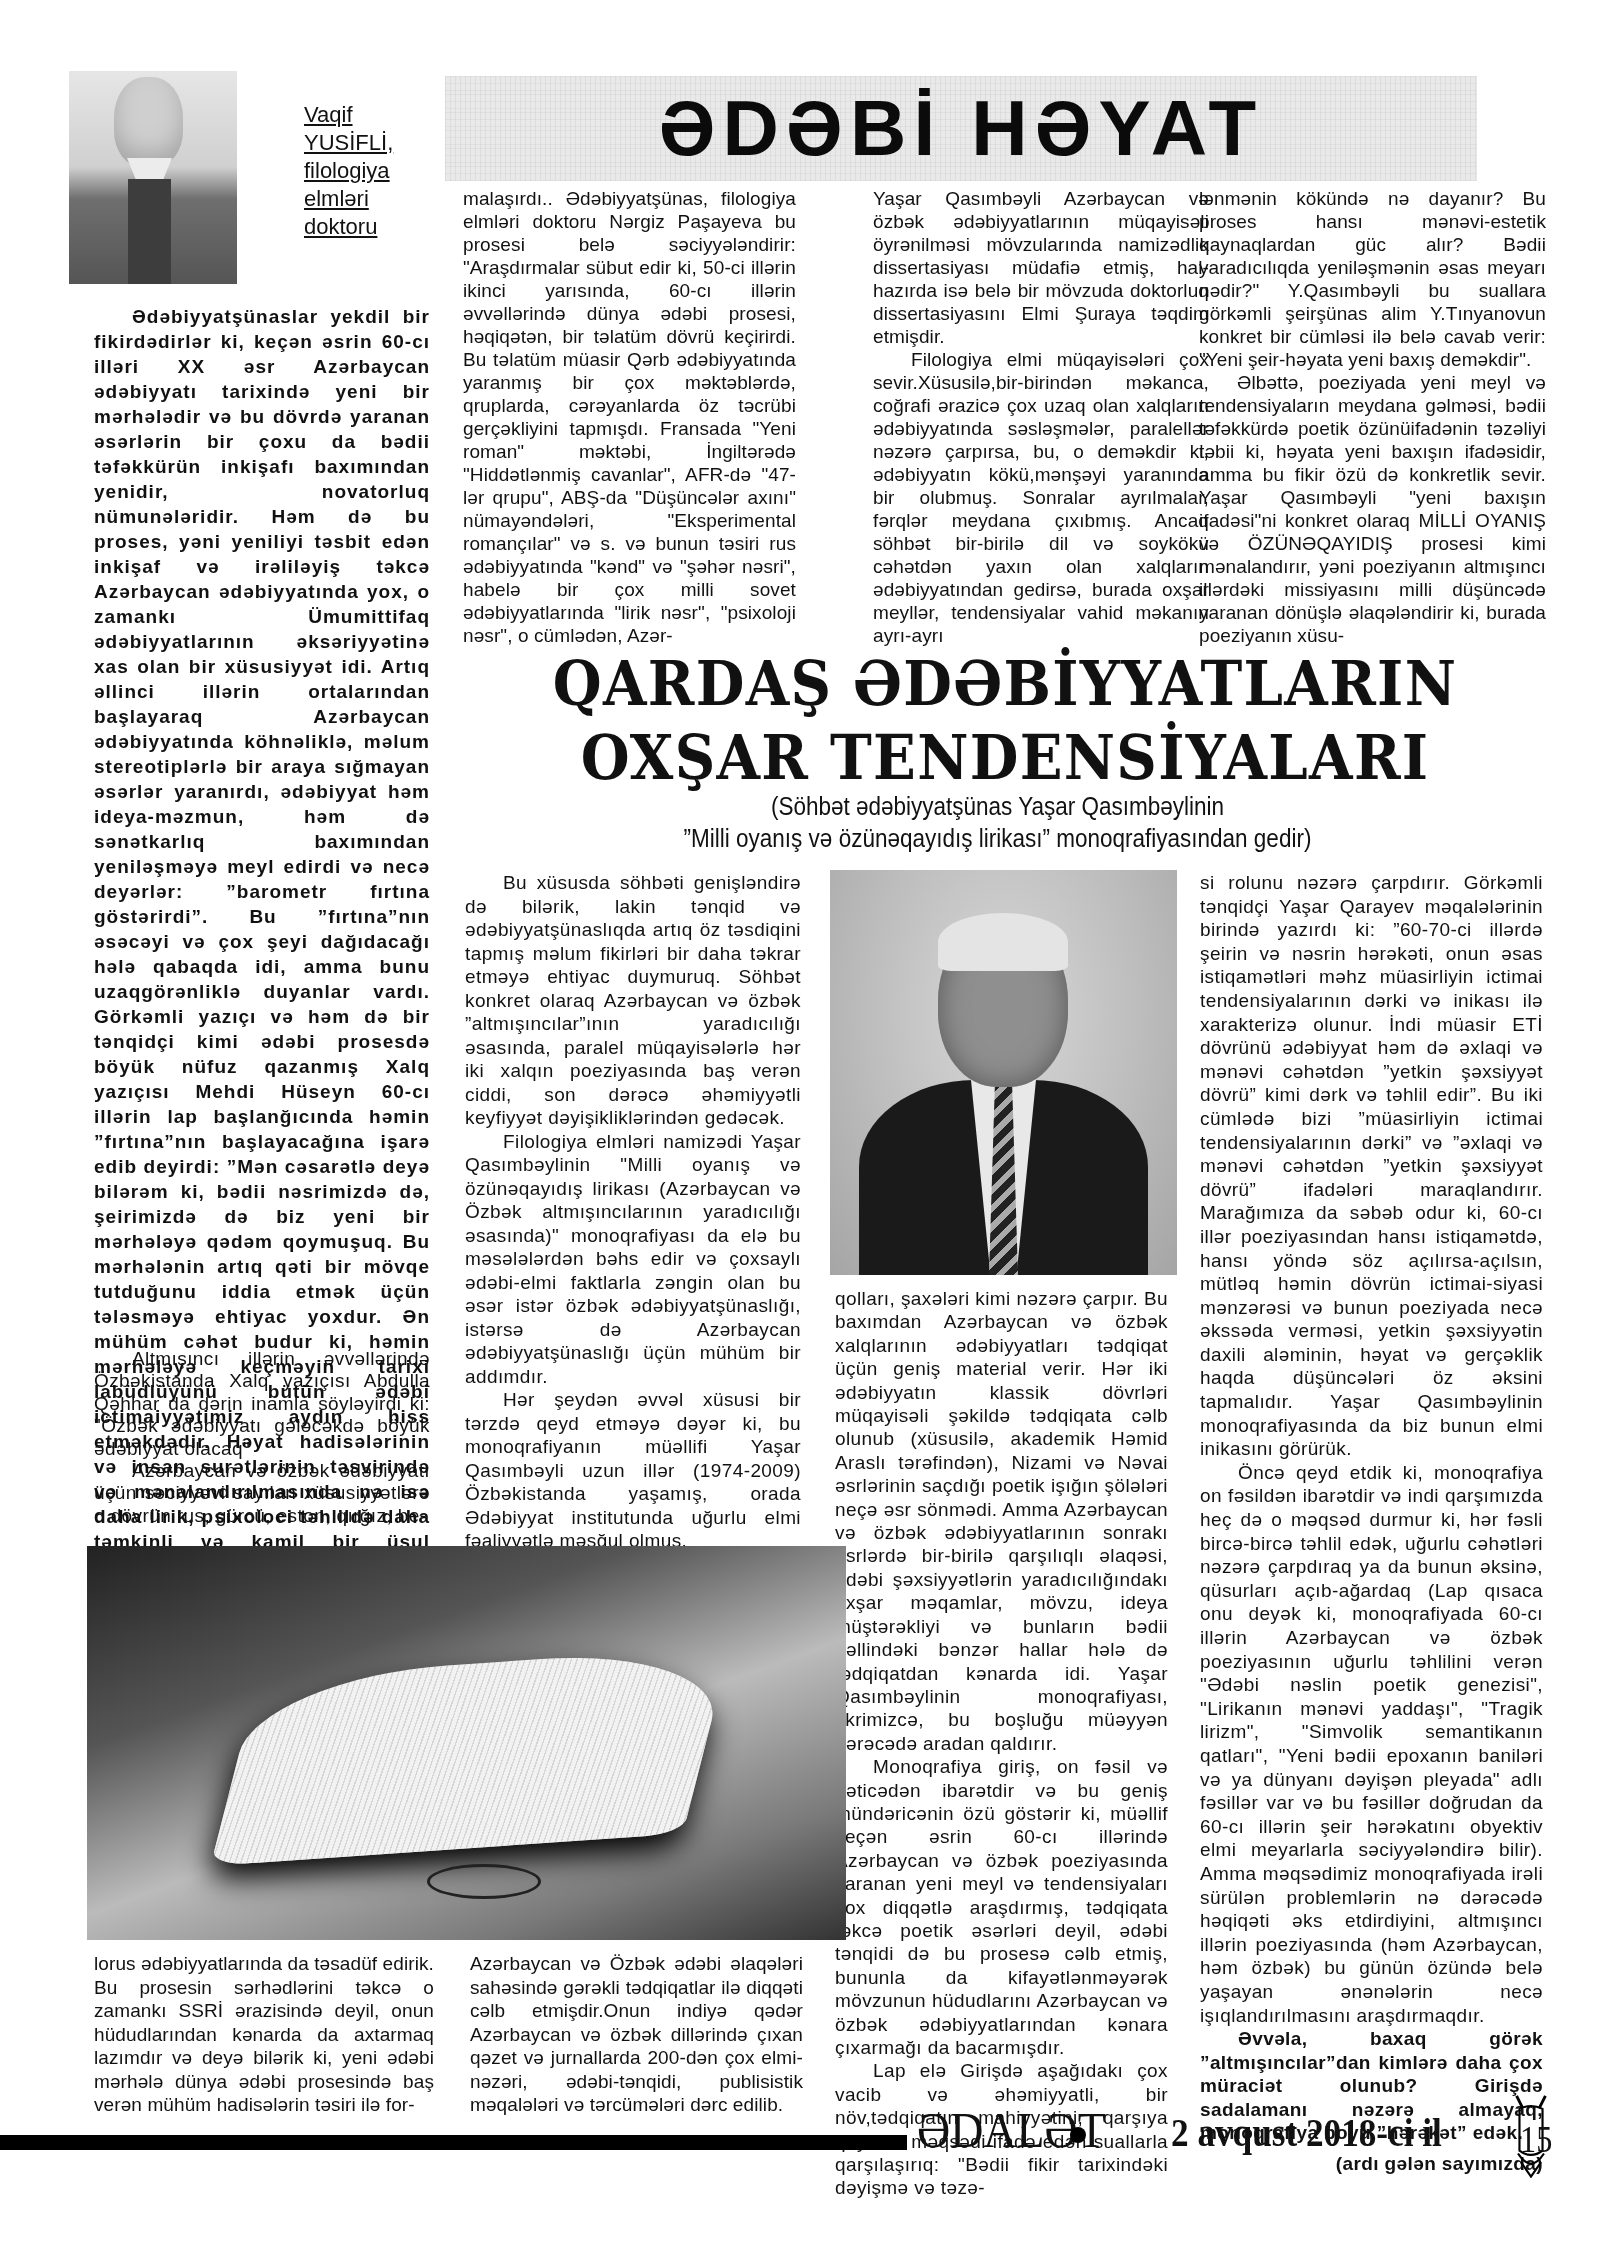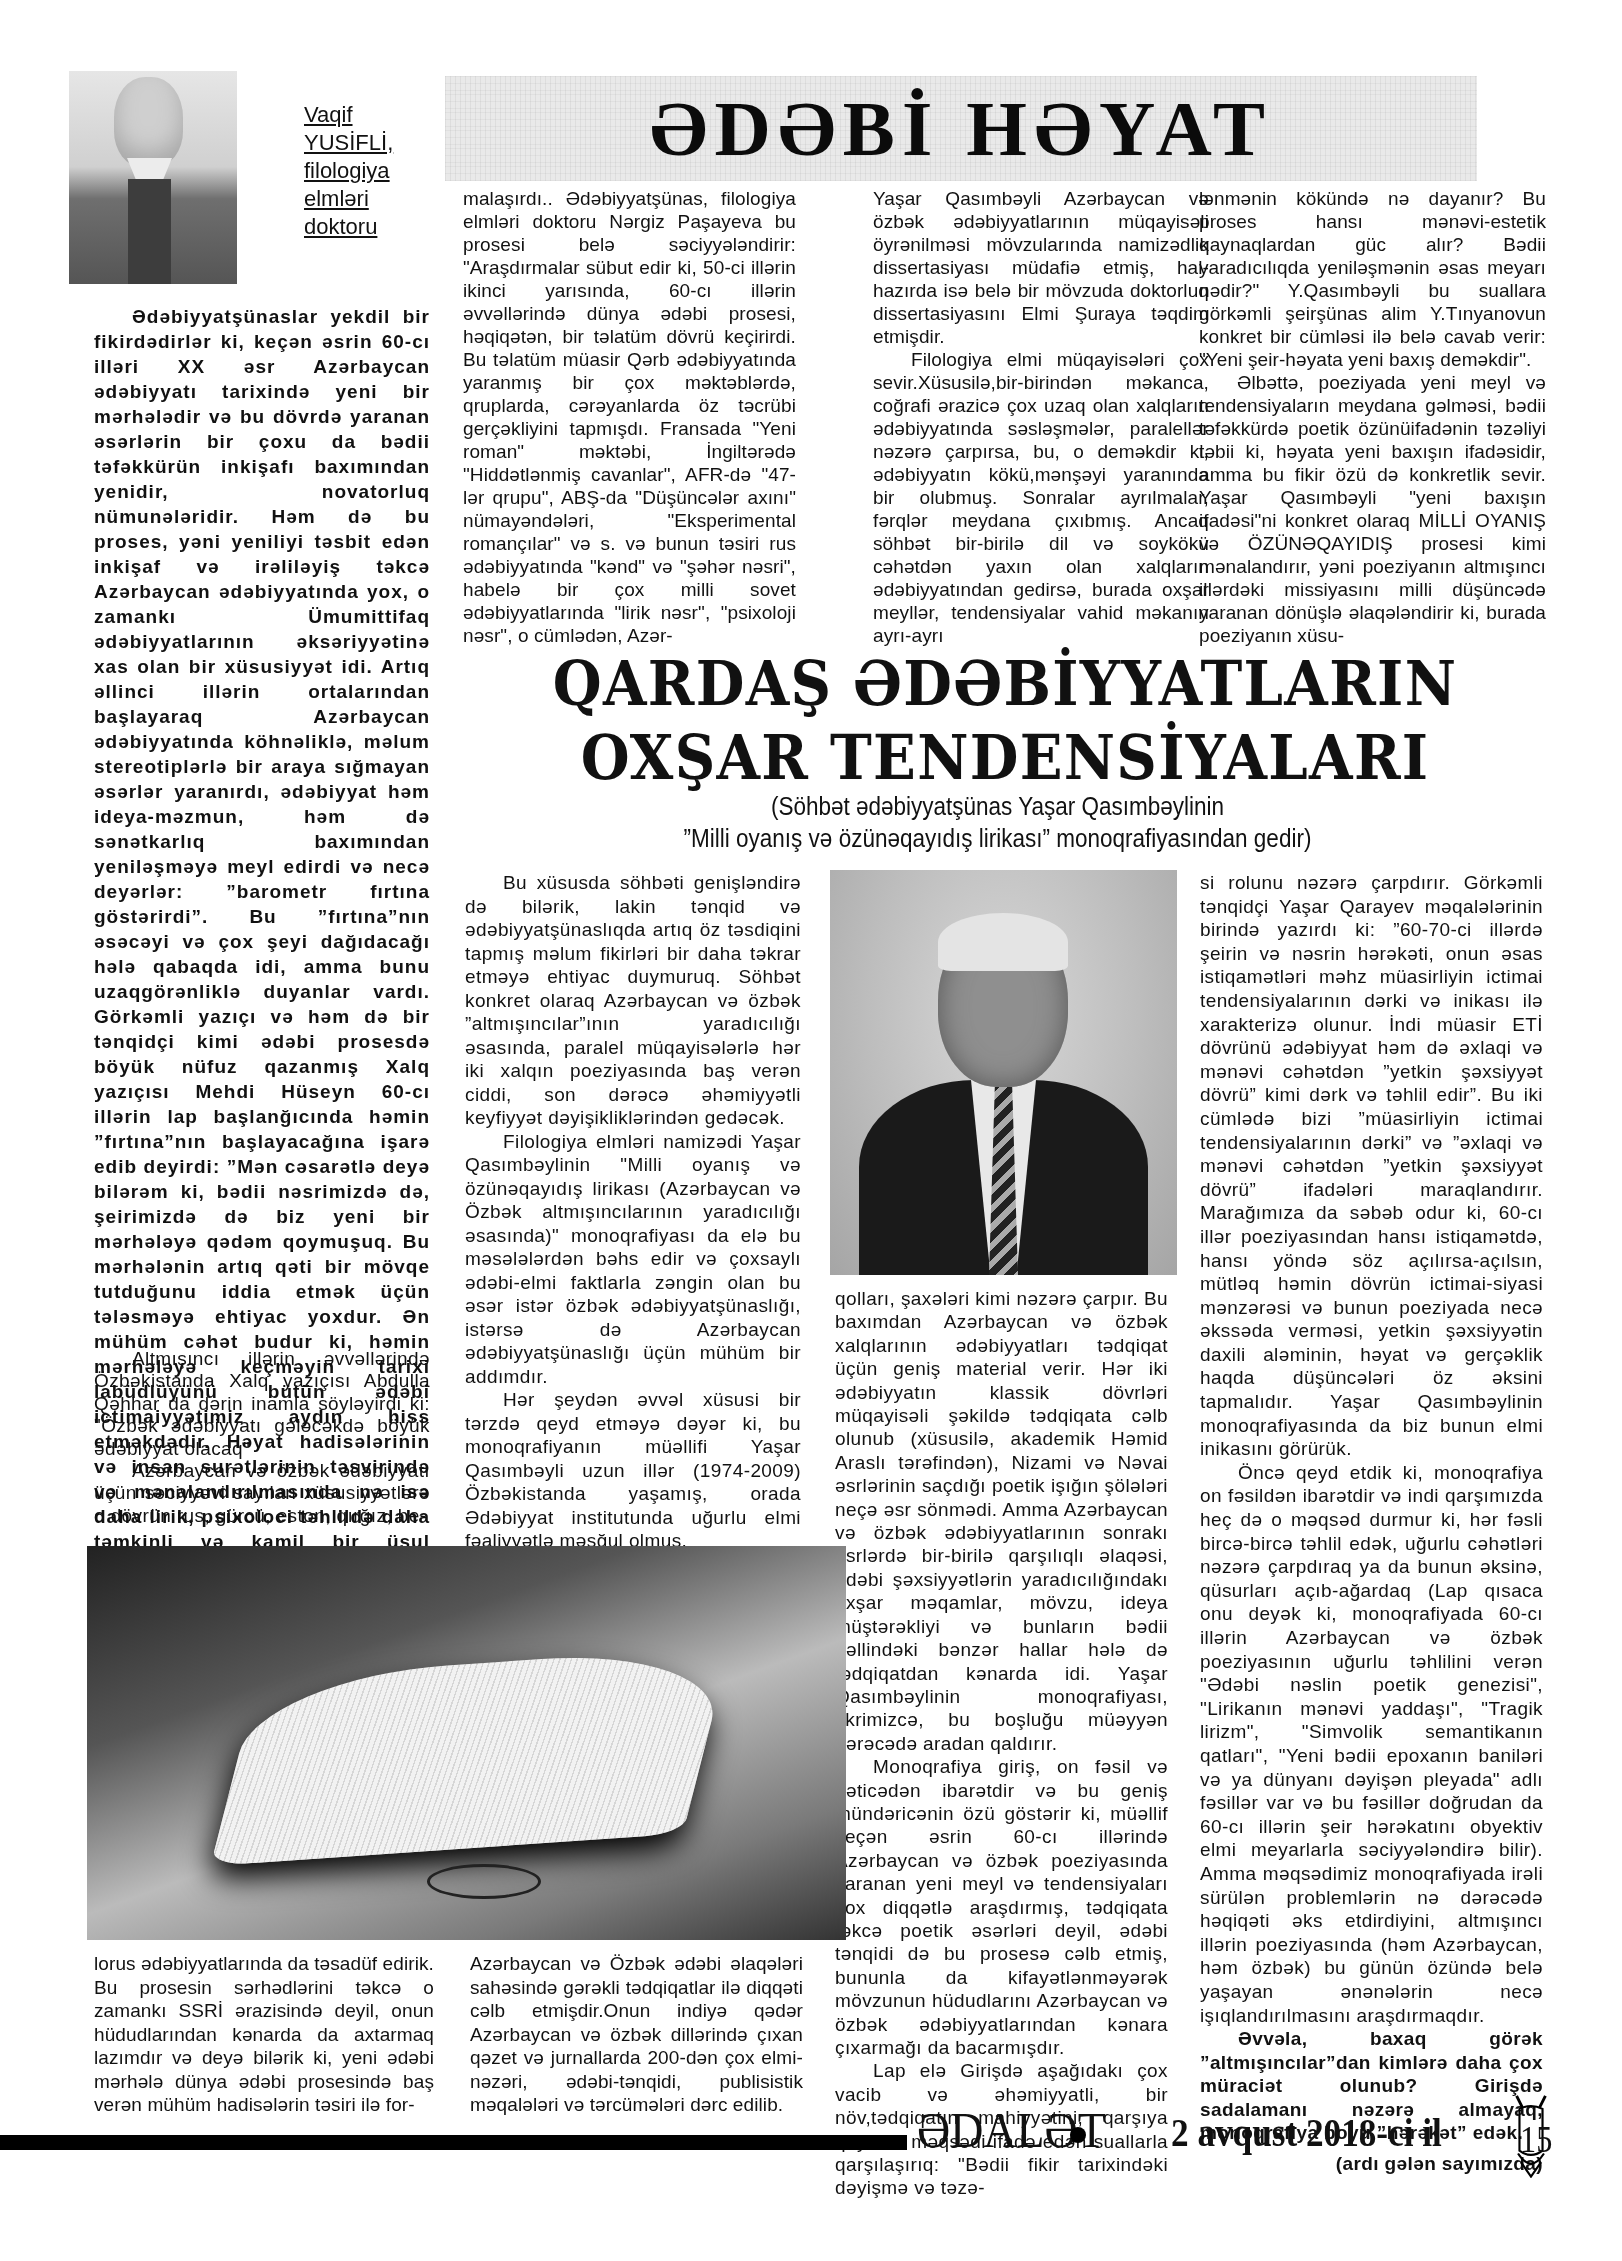--- a/index.html
+++ b/index.html
@@ -6,21 +6,21 @@
   body { width:1622px; height:2261px; position:relative; overflow:hidden; color:#111; font-family:"Liberation Sans", sans-serif; }
   .abs { position:absolute; }
   .col { position:absolute; font-size:19.5px; line-height:25px; text-align:justify; letter-spacing:0.1px; }
   .col p { margin:0; text-indent:0; }
   .col p.ind { text-indent:38px; }
   .bold { font-weight:bold; }
   
   #banner { left:445px; top:76px; width:1032px; height:105px; background:#e9e9e9;
     background-image: repeating-linear-gradient(90deg, rgba(0,0,0,0.05) 0 1.4px, transparent 1.4px 5px), repeating-linear-gradient(0deg, rgba(0,0,0,0.04) 0 0.7px, transparent 0.7px 3.6px);
     display:flex; align-items:center; justify-content:center; }
-  #banner-title { font-family:Liberation Serif, serif; font-weight:bold; font-size:78px; letter-spacing:7.2px; color:#0b0b0b; }
+  #banner-title { font-family:Liberation Sans, sans-serif; font-weight:bold; font-size:78px; letter-spacing:7.2px; color:#0b0b0b; }
   
   #author-photo { left:69px; top:71px; width:168px; height:213px; background:linear-gradient(180deg,#e6e6e6 0%,#d0d0d0 45%, #6f6f6f 60%, #555 100%); }
   #author-photo .head { position:absolute; left:45px; top:5.8px; width:69px; height:90px; border-radius:45% 45% 40% 40%; background:#cfcfcf; box-shadow: inset 0 -14.5px 22px #a8a8a8; }
   #author-photo .collar { position:absolute; left:58px; top:87px; width:45px; height:33px; background:#ececec; clip-path:polygon(0 0,100% 0,70% 100%,30% 100%); }
   #author-photo .sweater { position:absolute; left:59px; top:108px; width:43px; height:105px; background:#3d3d3d; }
   #author-byline { left:304px; top:101px; width:116px; font-size:22px; line-height:28px; }
   #author-byline span { display:block; text-decoration:underline; }
   
   #headline { left:499px; top:647px; width:1012px; text-align:center; font-family:"DejaVu Serif", serif; font-weight:bold; font-size:61px; line-height:74px; letter-spacing:1.4px; transform:scaleX(0.92); transform-origin:center top; }
   #subhead { left:506px; top:790px; width:983px; text-align:center; font-size:25px; line-height:32px; transform:scaleX(0.9); transform-origin:center top; }

